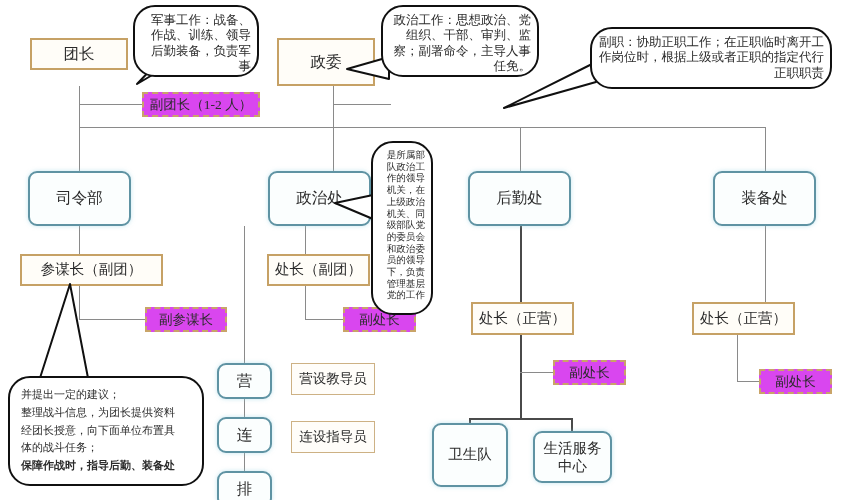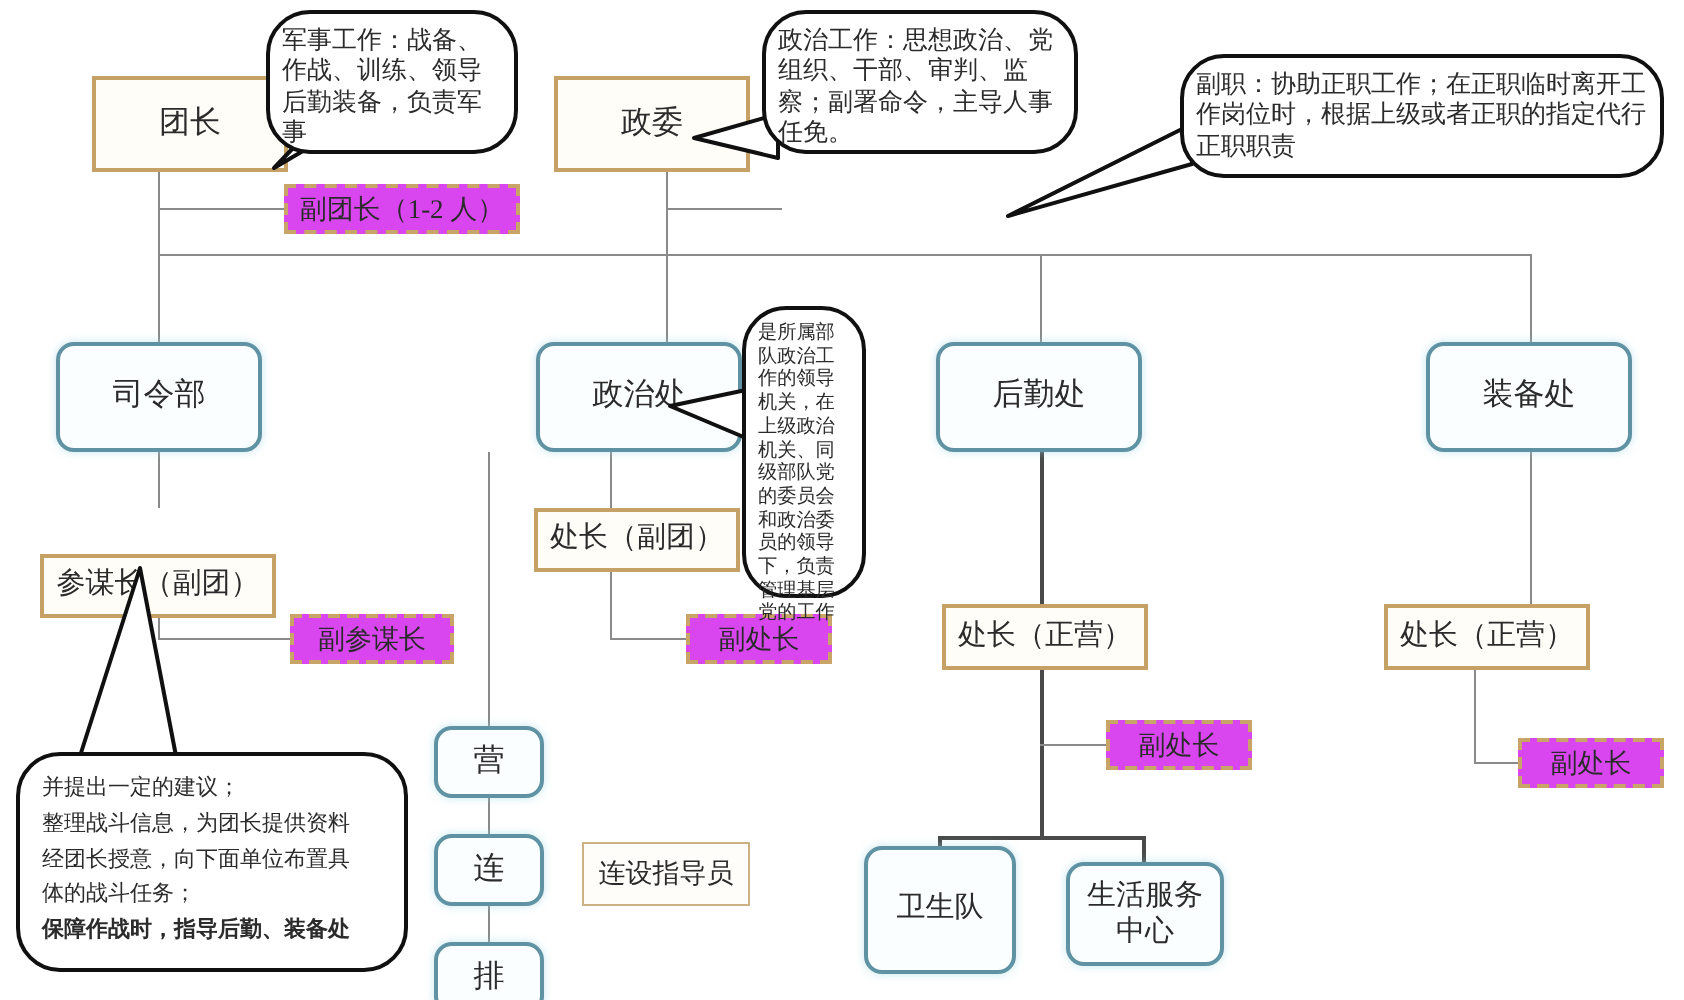--- a/index.html
+++ b/index.html
@@ -58,21 +58,21 @@
     position:absolute;
     border:2px solid #101010;
     border-radius:22px;
     background:#fff;
     box-sizing:border-box;
     padding:7px 10px;
     line-height:1.52;
     text-align:left;
     z-index:6;
   }
-  .callout.tight{line-height:1.22;padding:6px 6px;text-align:left;}
+  .callout.tight{line-height:1.22;padding:6px 6px;text-align:right;}
   .callout .bold{font-weight:bold;}
 
   
   .tail{position:absolute;z-index:5;}
   .tail svg{display:block;overflow:visible;}
 
   .t12{font-size:12.5px;}
   .t13{font-size:13.5px;}
   .t14{font-size:14.5px;}
   .t15{font-size:15.5px;}
@@ -119,21 +119,21 @@
 
   <div class="ln v" style="left:765px;top:226px;height:76px;"></div>
 
   <div class="ln v" style="left:737px;top:334px;height:48px;"></div>
   <div class="ln h" style="left:737px;top:381px;width:22px;"></div>
 
   <div class="ln v" style="left:244px;top:226px;height:137px;"></div>
   <div class="ln v" style="left:244px;top:399px;height:18px;"></div>
   <div class="ln v" style="left:244px;top:453px;height:18px;"></div>
 
-  <div class="node gold t15" style="left:46px;top:38px;width:98px;height:48px;">
+  <div class="node gold t15" style="left:30px;top:38px;width:98px;height:32px;">
     <span>团长</span>
   </div>
 
   <div class="node gold t15" style="left:277px;top:38px;width:98px;height:48px;">
     <span>政委</span>
   </div>
 
   <div class="node gold-dash t13" style="left:142px;top:92px;width:118px;height:25px;">
     <span>副团长（1-2 人）</span>
   </div>
@@ -148,21 +148,21 @@
   </div>
 
   <div class="node teal t15" style="left:468px;top:171px;width:103px;height:55px;">
     <span>后勤处</span>
   </div>
 
   <div class="node teal t15" style="left:713px;top:171px;width:103px;height:55px;">
     <span>装备处</span>
   </div>
 
-  <div class="node gold t14" style="left:20px;top:254px;width:118px;height:32px;margin-top:23px;">
+  <div class="node gold t14" style="left:20px;top:254px;width:143px;height:32px;">
     <span>参谋长（副团）</span>
   </div>
 
   <div class="node gold t14" style="left:267px;top:254px;width:103px;height:32px;">
     <span>处长（副团）</span>
   </div>
 
   <div class="node gold t14" style="left:471px;top:302px;width:103px;height:33px;">
     <span>处长（正营）</span>
   </div>
@@ -192,20 +192,23 @@
   </div>
 
   <div class="node teal t15" style="left:217px;top:417px;width:55px;height:36px;">
     <span>连</span>
   </div>
 
   <div class="node teal t15" style="left:217px;top:471px;width:55px;height:36px;">
     <span>排</span>
   </div>
 
+  <div class="node gold-thin t13" style="left:291px;top:363px;width:84px;height:32px;">
+    <span>营设教导员</span>
+  </div>
 
   <div class="node gold-thin t13" style="left:291px;top:421px;width:84px;height:32px;">
     <span>连设指导员</span>
   </div>
 
   <div class="node teal t14" style="left:432px;top:423px;width:76px;height:64px;font-family:Liberation Serif, serif;">
     <span>卫生队</span>
   </div>
 
   <div class="node teal t14" style="left:533px;top:431px;width:79px;height:52px;line-height:1.25;">
@@ -248,21 +251,21 @@
   </div>
 
   <div class="callout tight t12" style="left:381px;top:5px;width:158px;height:72px;">
     <span>政治工作：思想政治、党组织、干部、审判、监察；副署命令，主导人事任免。</span>
   </div>
 
   <div class="callout tight t12" style="left:590px;top:27px;width:242px;height:62px;">
     <span>副职：协助正职工作；在正职临时离开工作岗位时，根据上级或者正职的指定代行正职职责</span>
   </div>
 
-  <div class="callout tight t10" style="left:371px;top:153px;width:62px;height:146px;">
+  <div class="callout tight t10" style="left:371px;top:141px;width:62px;height:174px;">
     <span>是所属部队政治工作的领导机关，在上级政治机关、同级部队党的委员会和政治委员的领导下，负责管理基层党的工作</span>
   </div>
 
   <div class="callout t11" style="left:8px;top:376px;width:196px;height:110px;padding:8px 11px;line-height:1.62;">
     <div>并提出一定的建议；</div>
     <div>整理战斗信息，为团长提供资料</div>
     <div>经团长授意，向下面单位布置具</div>
     <div>体的战斗任务；</div>
     <div class="bold">保障作战时，指导后勤、装备处</div>
   </div>

